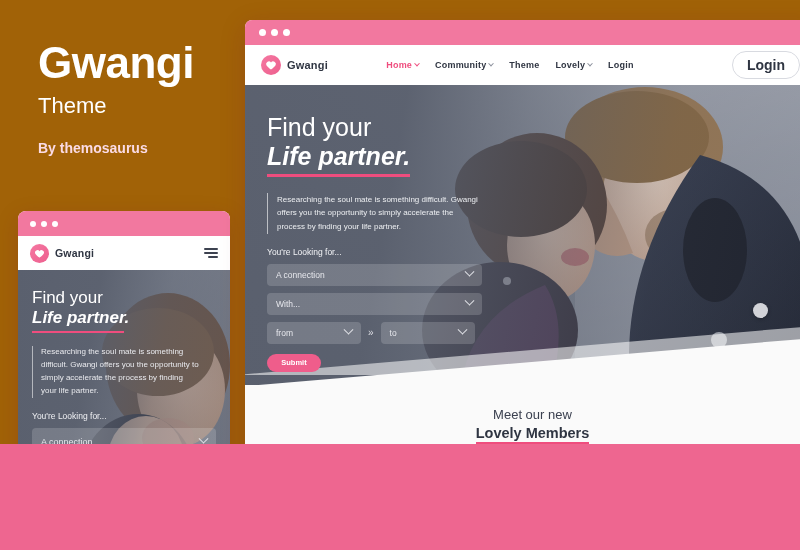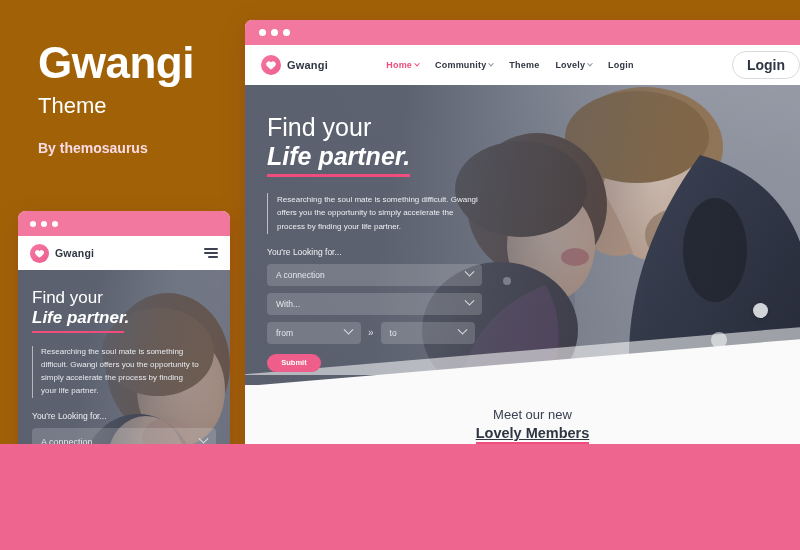--- a/index.html
+++ b/index.html
@@ -171,21 +171,21 @@
     box-shadow: 0 1px 4px rgba(0,0,0,0.25);
   }
 
   
   .members { background: #fafafa; height: 175px; position: relative; }
   .m-head { text-align: center; padding-top: 22px; }
   .m-head .l1 { font-size: 13px; color: #3b4150; font-weight: 400; }
   .m-head .l2 {
     font-size: 14.5px; color: #2f3542; font-weight: bold;
     display: inline-block; margin-top: 3px;
-    border-bottom: 2px solid #ef4d7e; padding-bottom: 1px; text-decoration: underline;
+    border-bottom: 2px solid #ef4d7e; padding-bottom: 1px;
   }
   .cards { display: flex; gap: 12px; padding: 17px 0 0 22px; }
   .card {
     width: 96px; height: 96px; border-radius: 7px; overflow: hidden;
     position: relative; flex: none;
     box-shadow: 0 2px 7px rgba(40,40,60,0.10);
   }
   .card .ph { position: absolute; inset: 0; }
 </style>
 </head>

